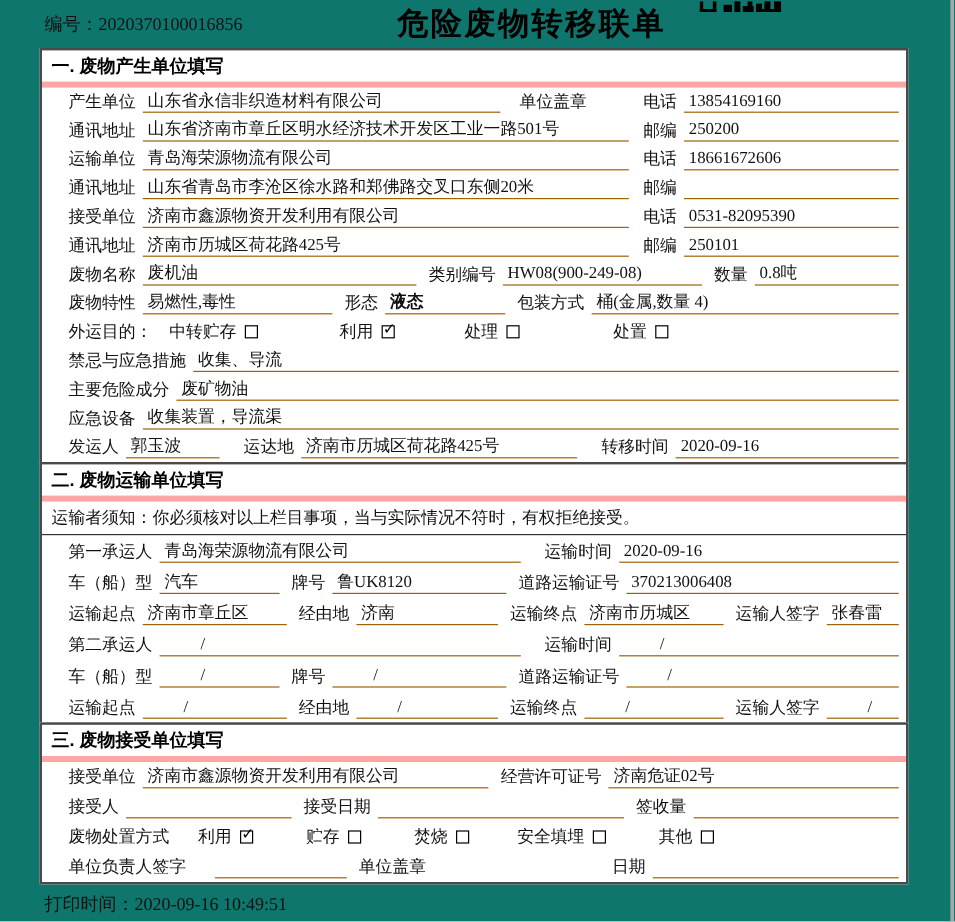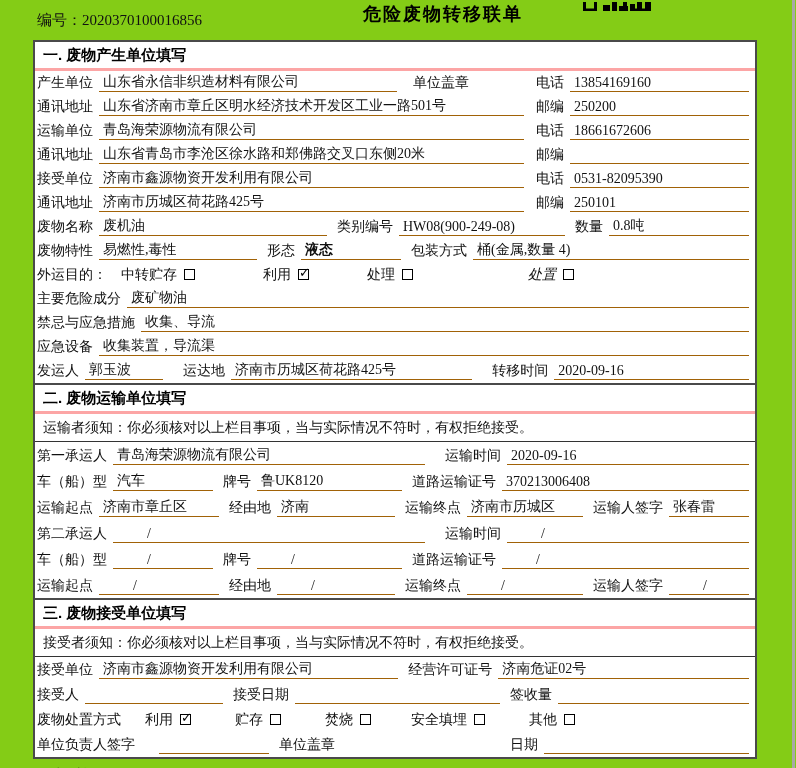--- a/index.html
+++ b/index.html
@@ -1,41 +1,41 @@
 <!DOCTYPE html>
 <html><head>
 <meta charset="utf-8">
 <style>
   * { margin:0; padding:0; box-sizing:border-box; }
   html,body { background:#ffffff; }
   .page {
-    position:relative; width:796px; height:768px; background:#84cc16;
+    position:relative; width:796px; height:768px; background:#0f766e;
     font-family:"Liberation Serif","DejaVu Serif",serif;
     font-size:14px; color:#111; overflow:hidden;
   }
   
   .doc-header { position:relative; height:40px; }
   .serial { position:absolute; left:37px; top:11px; font-size:15px; white-space:nowrap; }
   .doc-title {
     position:absolute; left:90px; right:0; top:2px; text-align:center;
     font-family:Liberation Sans, sans-serif;
-    font-weight:900; font-size:18px; letter-spacing:2px; color:#000;
+    font-weight:900; font-size:26px; letter-spacing:2px; color:#000;
   }
   .qr-frag { position:absolute; left:583px; top:0; width:68px; height:10px; }
   
   .form { margin-left:33px; width:724px; }
   .sec { border:2px solid #4a4a4a; background:#fff; }
   .sec + .sec { margin-top:-2px; }
   .sec-header {
     font-family:"Liberation Sans","DejaVu Sans",sans-serif;
     font-weight:bold; font-size:15px; padding:4px 8px 3px 8px;
-    border-bottom:3px solid #fca5a5; color:#000;
+    border-bottom:5px solid #fca5a5; color:#000;
   }
   .notice { padding:5px 8px 4px 8px; border-bottom:1px solid #333; white-space:nowrap; }
-  .row { display:flex; align-items:flex-end; height:24px; padding:0 6px 3px 0; }
+  .row { display:flex; align-items:flex-end; height:24px; padding:0 6px 3px 20px; }
   .sec-2 .row { height:26px; }
   .sec-3 .row { height:25px; }
   .lbl { flex:none; white-space:nowrap; padding:0 6px 0 2px; }
   .fld {
     border-bottom:1px solid #a16207; padding:0 4px; min-height:17px;
     white-space:nowrap; overflow:visible;
   }
   .grow { flex:1; }
   .lcol { flex:1; display:flex; align-items:flex-end; margin-right:10px; min-width:0; }
   .rcol { flex:none; width:215px; display:flex; align-items:flex-end; }
@@ -58,21 +58,21 @@
   .w-ship1 { width:78px; flex:none; }    .w-ship2 { flex:1.25; }  .w-ship3 { flex:1; }
   .w-carr1 { flex:1.3; }  .w-carr2 { flex:1; }
   .w-veh1 { width:100px; flex:none; } .w-veh2 { width:145px; flex:none; }
   .w-rt1 { width:120px; flex:none; } .w-rt2 { width:118px; flex:none; }
   .w-rt3 { width:116px; flex:none; } .w-rt4 { flex:1; min-width:42px; }
   .w-ru1 { flex:1.2; } .w-ru2 { flex:1; }
   .w-rp1 { width:138px; flex:none; } .w-rp2 { width:205px; flex:none; }
   .w-rs1 { width:110px; flex:none; } .w-rs2 { width:205px; flex:none; }
   .m8  { margin-left:8px; }  .m18 { margin-left:18px; }
   .m40 { margin-left:40px; } .m44 { margin-left:44px; }
-  .m58 { margin-left:58px; } .m68 { margin-left:68px; } .m78 { margin-left:115px;font-style:italic; }
+  .m58 { margin-left:58px; } .m68 { margin-left:68px; } .m78 { margin-left:78px; }
   .seal-lbl { margin-left:14px; }
   
   .print-time { margin:7px 0 0 37px; font-size:15px; white-space:nowrap; }
   .page-edge { position:absolute; right:1px; top:0; width:3px; height:100%; background:#a8a8a8; }
 </style>
 </head>
 <body>
 
 <div class="page">
 
@@ -202,27 +202,27 @@
           <span>处理</span>
           <span class="cb"></span>
         </span>
         <span class="opt m78">
           <span>处置</span>
           <span class="cb"></span>
         </span>
       </div>
 
       <div class="row">
+        <span class="lbl">禁忌与应急措施</span>
+        <span class="fld grow">收集、导流</span>
+      </div>
+
+      <div class="row">
         <span class="lbl">主要危险成分</span>
         <span class="fld grow">废矿物油</span>
-      </div>
-
-      <div class="row">
-        <span class="lbl">禁忌与应急措施</span>
-        <span class="fld grow">收集、导流</span>
       </div>
 
       <div class="row">
         <span class="lbl">应急设备</span>
         <span class="fld grow">收集装置，导流渠</span>
       </div>
 
       <div class="row">
         <span class="lbl">发运人</span>
         <span class="fld w-ship1">郭玉波</span>
@@ -287,21 +287,20 @@
         <span class="fld w-rt2 sl">/</span>
         <span class="lbl m8">运输终点</span>
         <span class="fld w-rt3 sl">/</span>
         <span class="lbl m8">运输人签字</span>
         <span class="fld w-rt4 sl">/</span>
       </div>
     </div>
 
     <div class="sec sec-3">
       <div class="sec-header">三. 废物接受单位填写</div>
-      <div class="notice">接受者须知：你必须核对以上栏目事项，当与实际情况不符时，有权拒绝接受。</div>
 
       <div class="row">
         <span class="lbl">接受单位</span>
         <span class="fld w-ru1">济南市鑫源物资开发利用有限公司</span>
         <span class="lbl m8">经营许可证号</span>
         <span class="fld w-ru2">济南危证02号</span>
       </div>
 
       <div class="row">
         <span class="lbl">接受人</span>

